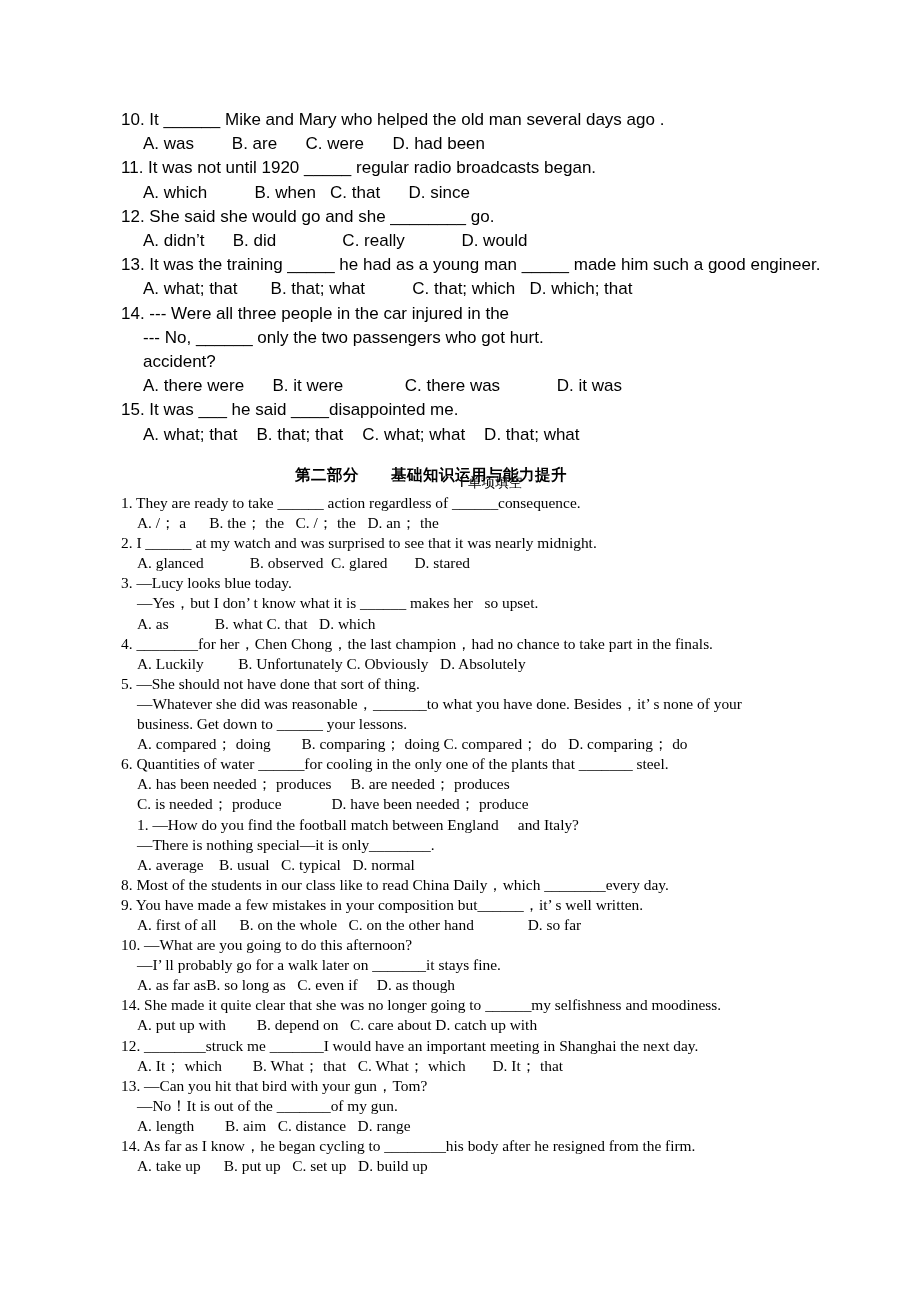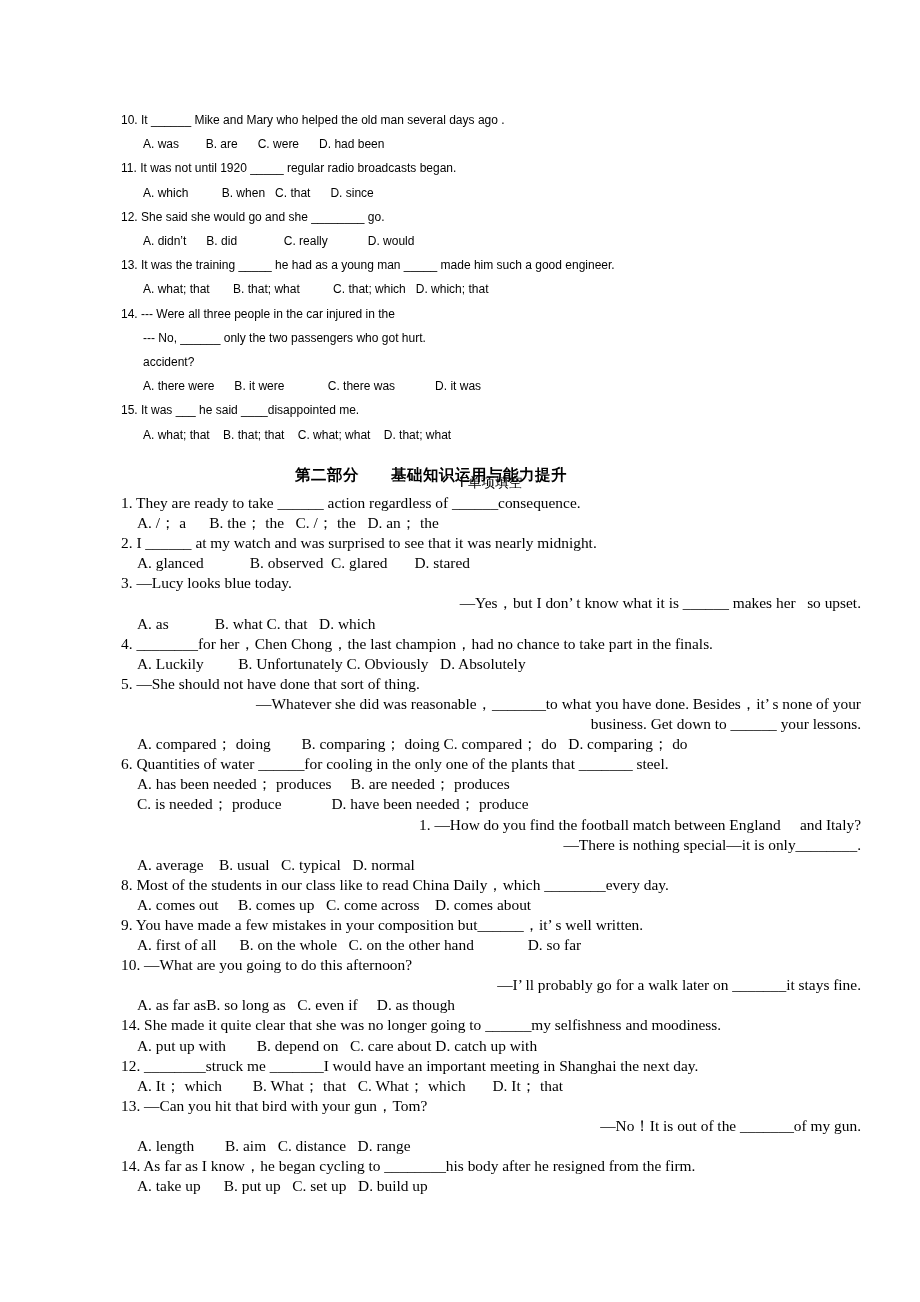--- a/index.html
+++ b/index.html
@@ -25,21 +25,21 @@
     padding: 0;
   }
 
   
   .part1 {
     position: absolute;
     left: 121px;
     top: 108px;
     width: 700px;
     font-family: "Liberation Sans", "DejaVu Sans", sans-serif;
-    font-size: 12px;
+    font-size: 17px;
     line-height: 24.2px;
     color: #000;
   }
   .p1-q {
     white-space: pre-wrap;
   }
   .p1-opts {
     white-space: pre-wrap;
     padding-left: 22px;
   }
@@ -84,21 +84,20 @@
   .p2-q {
     white-space: pre-wrap;
   }
   .p2-opts {
     white-space: pre-wrap;
     padding-left: 16px;
   }
   .p2-cont {
     white-space: pre-wrap;
     padding-left: 16px;
-    text-align: right;
   }
   .ital {
   }
 </style>
 </head>
 <body>
 
 <div class="page">
 
   <div class="part1">
@@ -151,21 +150,20 @@
 
     <div class="p2-q">6. Quantities of water ______for cooling in the only one of the plants that _______ steel.</div>
     <div class="p2-opts">A. has been needed； produces     B. are needed； produces</div>
     <div class="p2-opts">C. is needed； produce             D. have been needed； produce</div>
 
     <div class="p2-cont">1. —How do you find the football match between England     and Italy?</div>
     <div class="p2-cont">—There is nothing special—it is only________.</div>
     <div class="p2-opts">A. average    B. usual   C. typical   D. normal</div>
 
     <div class="p2-q"><span>8. Most of the students in our class like to read </span><span class="ital">China Daily</span><span>，which ________every day.</span></div>
-    <div class="p2-opts">A. comes out     B. comes up   C. come across    D. comes about</div>
 
     <div class="p2-q">9. You have made a few mistakes in your composition but______，it’ s well written.</div>
     <div class="p2-opts">A. first of all      B. on the whole   C. on the other hand              D. so far</div>
 
     <div class="p2-q">10. —What are you going to do this afternoon?</div>
     <div class="p2-cont">—I’ ll probably go for a walk later on _______it stays fine.</div>
     <div class="p2-opts">A. as far asB. so long as   C. even if     D. as though</div>
 
     <div class="p2-q">14. She made it quite clear that she was no longer going to ______my selfishness and moodiness.</div>
     <div class="p2-opts">A. put up with        B. depend on   C. care about D. catch up with</div>

